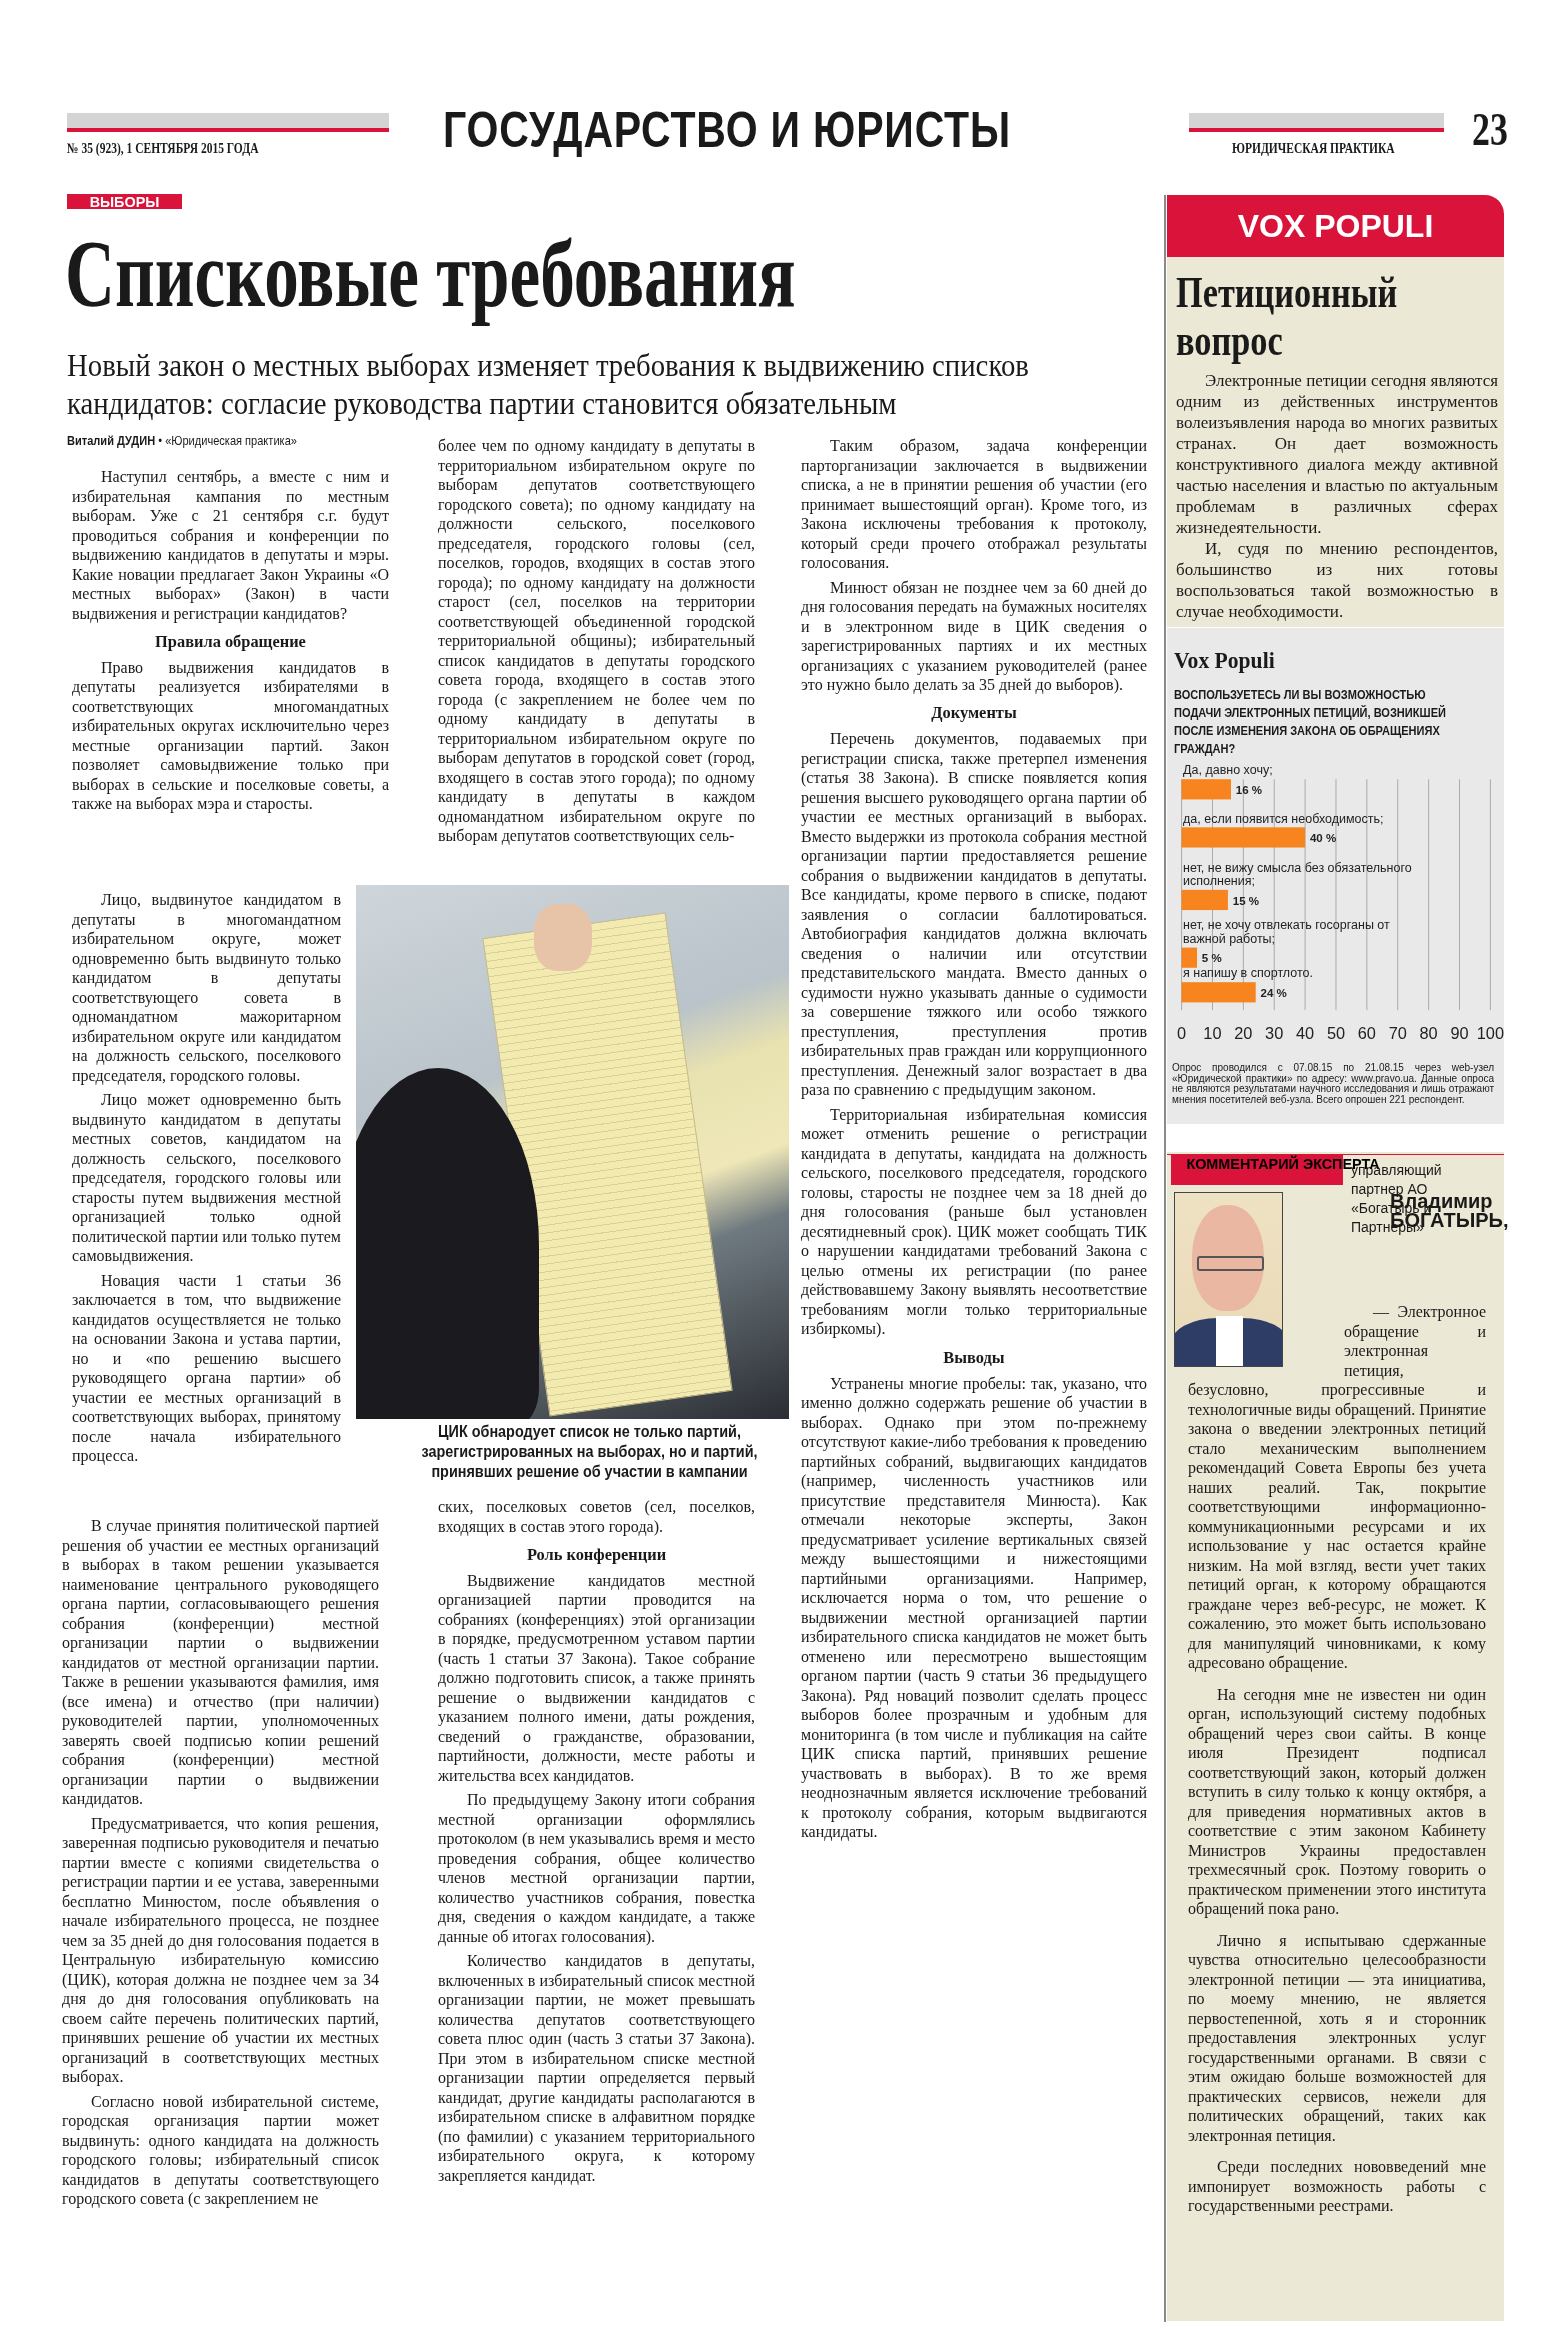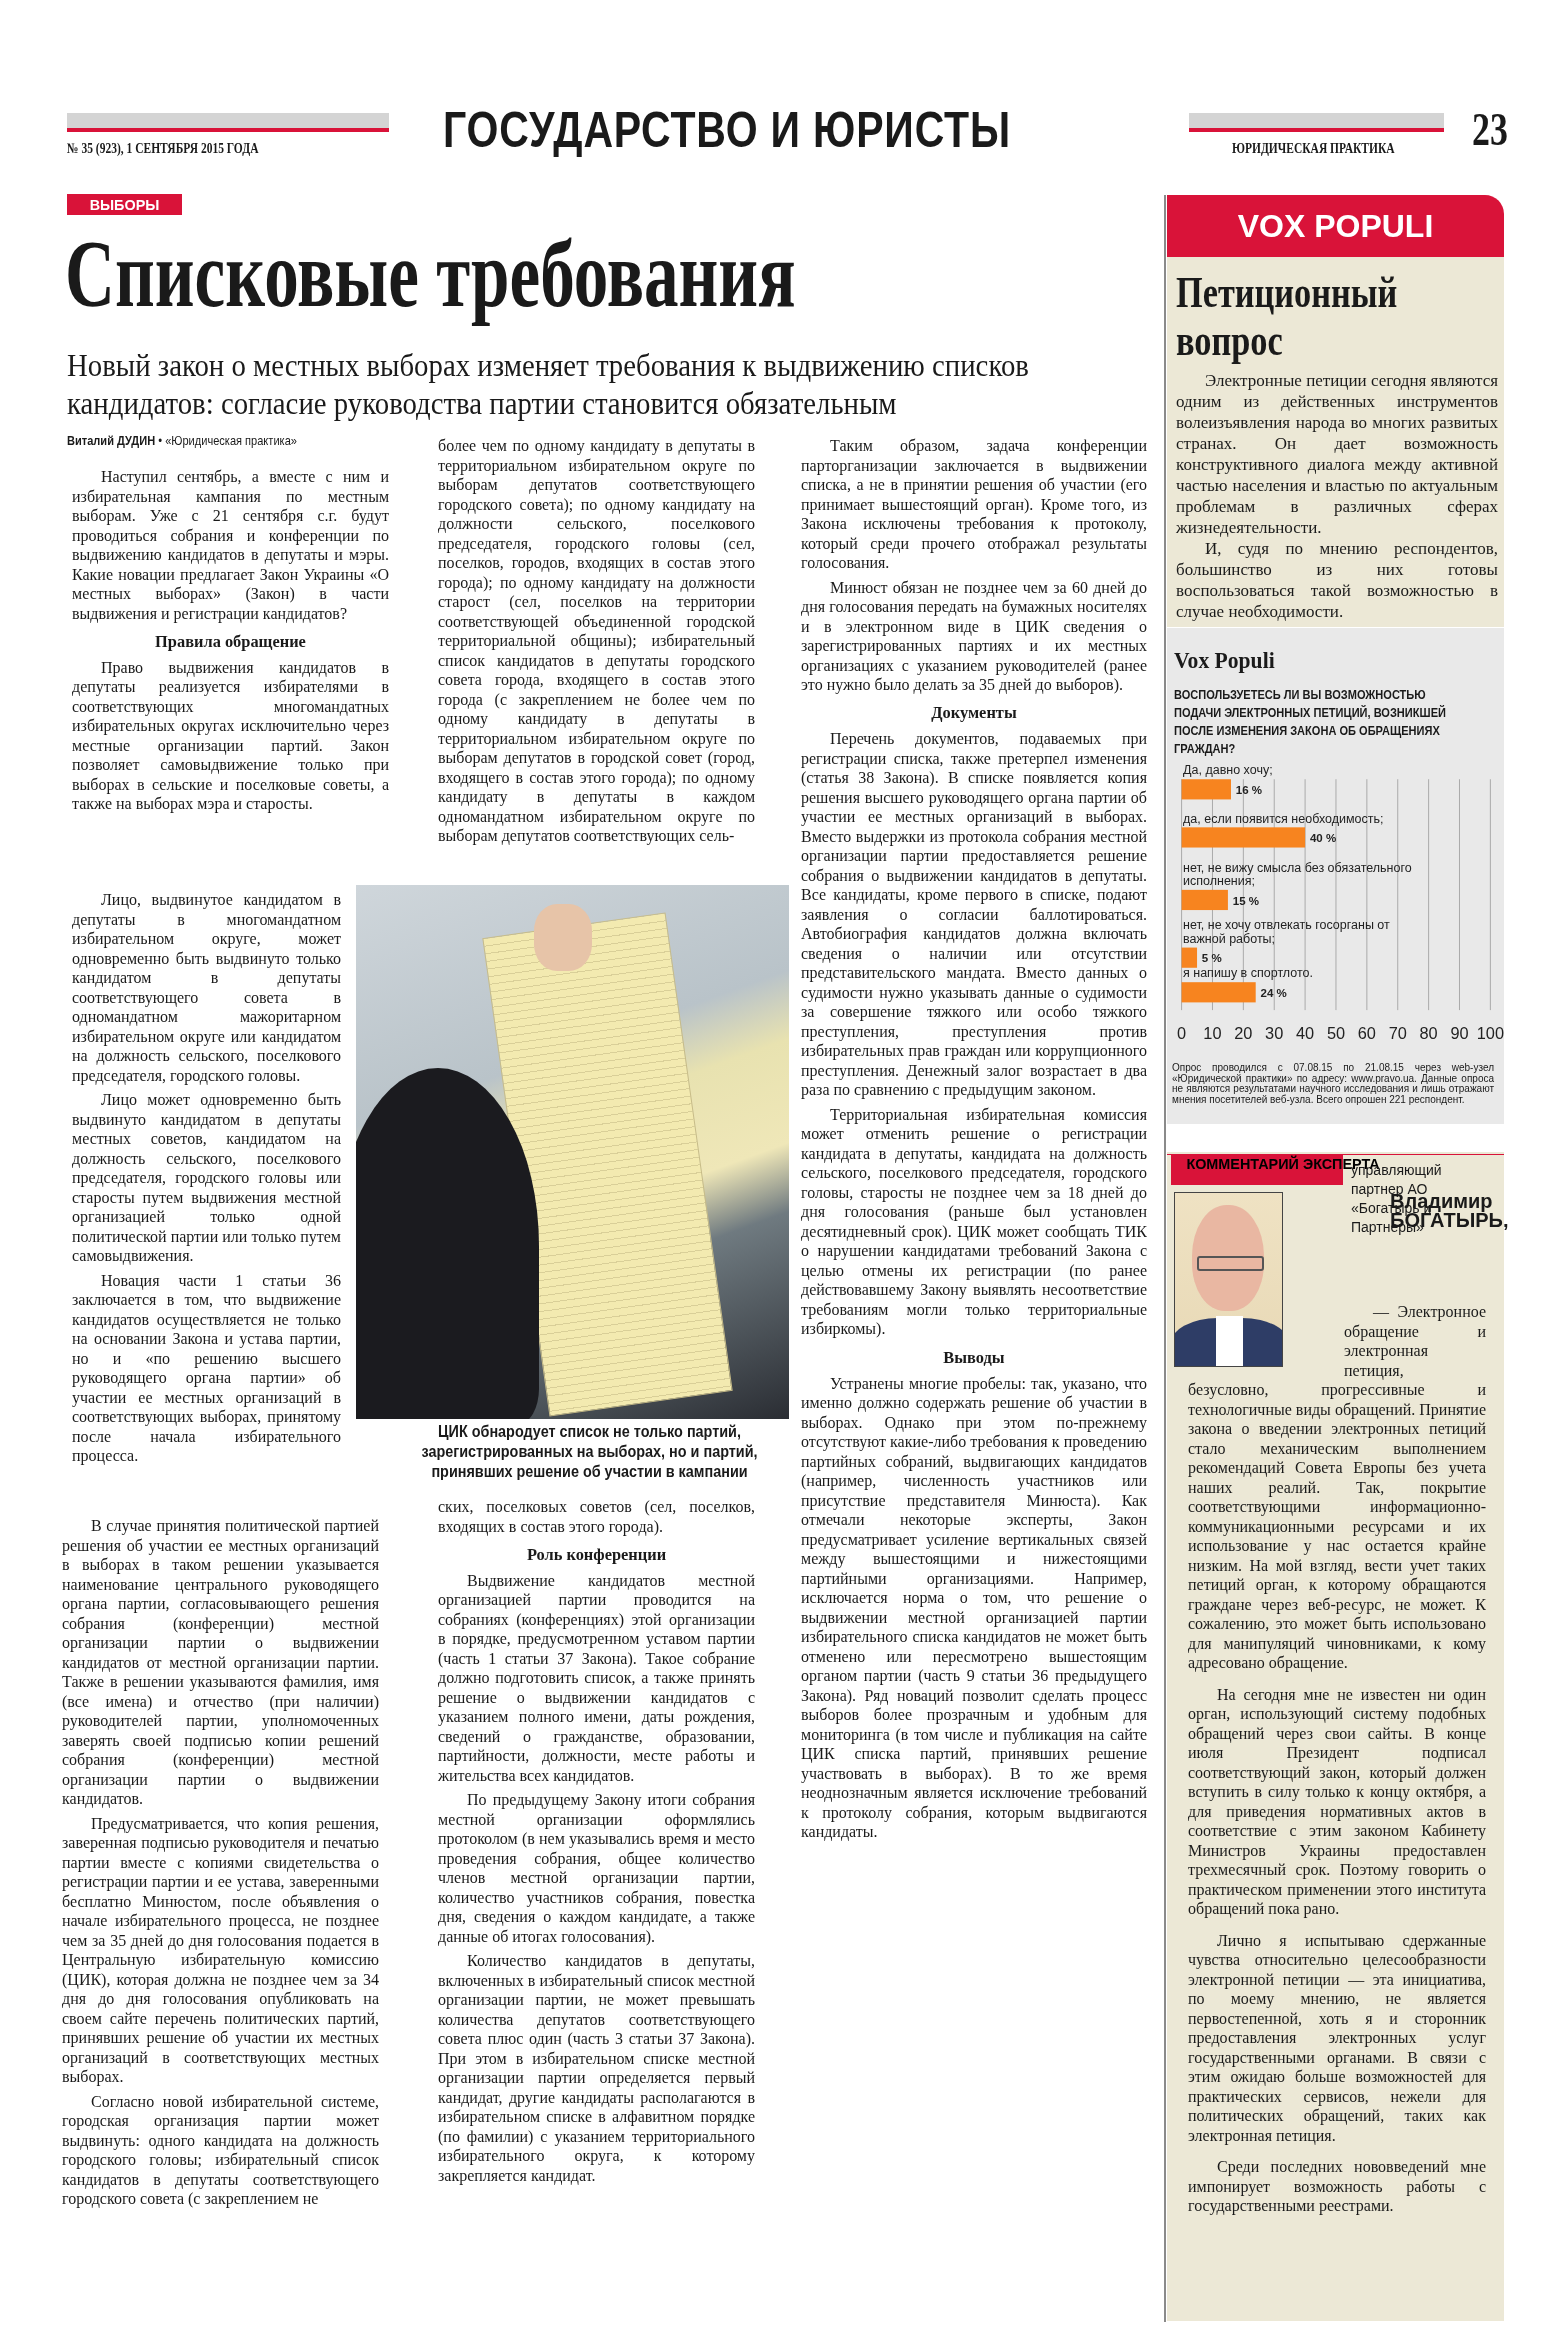--- a/index.html
+++ b/index.html
@@ -5,21 +5,21 @@
   html,body{margin:0;padding:0;background:#fff;}
   body{width:1567px;height:2330px;position:relative;overflow:hidden;font-family:"Liberation Serif",serif;color:#1a1a1a;}
   
   .hbar{position:absolute;height:16.4px;background:#d4d4d4;}
   .hline{position:absolute;height:3.8px;background:#d91339;}
   .section-title{position:absolute;left:443px;top:101px;font-family:"Liberation Sans",sans-serif;font-weight:bold;font-size:50px;letter-spacing:1px;transform:scaleX(.82);transform-origin:left top;white-space:nowrap;}
   .issue{position:absolute;left:67px;top:140px;font-family:"Liberation Serif",serif;font-weight:bold;font-size:14.4px;transform:scaleX(.8);transform-origin:left top;white-space:nowrap;}
   .pubname{position:absolute;left:1232px;top:140px;font-weight:bold;font-size:14.4px;transform:scaleX(.8);transform-origin:left top;white-space:nowrap;}
   .pagenum{position:absolute;left:1472px;top:103px;font-weight:bold;font-size:46px;transform:scaleX(.78);transform-origin:left top;}
   
-  .rubric{position:absolute;left:67px;top:194px;width:115px;height:21px;background:#d91339;color:#fff;font-family:"Liberation Sans",sans-serif;font-weight:bold;font-size:14.4px;display:flex;align-items:center;justify-content:center;}
+  .rubric{position:absolute;left:67px;top:194px;width:115px;height:15px;background:#d91339;color:#fff;font-family:"Liberation Sans",sans-serif;font-weight:bold;font-size:14.4px;display:flex;align-items:center;justify-content:center;}
   .headline{position:absolute;left:65px;top:226px;font-family:"Liberation Serif",serif;font-weight:bold;font-size:96px;line-height:1;transform:scaleX(.72);transform-origin:left top;white-space:nowrap;}
   .lead{position:absolute;left:67px;top:346px;width:1087px;font-family:"Liberation Serif",serif;font-size:32px;line-height:38px;transform:scaleX(.9);transform-origin:left top;}
   .byline{position:absolute;left:67px;top:433px;font-family:"Liberation Sans",sans-serif;font-size:13px;white-space:nowrap;transform:scaleX(.85);transform-origin:left top;}
   .byline b{font-weight:bold;}
   
   .col{position:absolute;font-family:"Liberation Serif",serif;font-size:16px;line-height:19.5px;text-align:justify;hyphens:auto;}
   .col p{margin:5px;text-indent:29px;}
   .col h4{margin:8.7px 0 6.7px 0;text-align:center;font-size:16.4px;font-weight:bold;}
   .photo{position:absolute;left:356px;top:885px;width:433px;height:534px;background:linear-gradient(160deg,#cfd6db 0%,#b9c3c9 35%,#e8e2b0 45%,#efe7b8 60%,#6f7a80 70%,#2a2d33 100%);overflow:hidden;}
   .photo .ballot{position:absolute;left:159px;top:38px;width:183px;height:481px;background:repeating-linear-gradient(180deg,#f3eab0 0 6.7px,#d9cf98 6.7px 7.7px);transform:rotate(-8deg);border:1px solid #c7bc88;}

